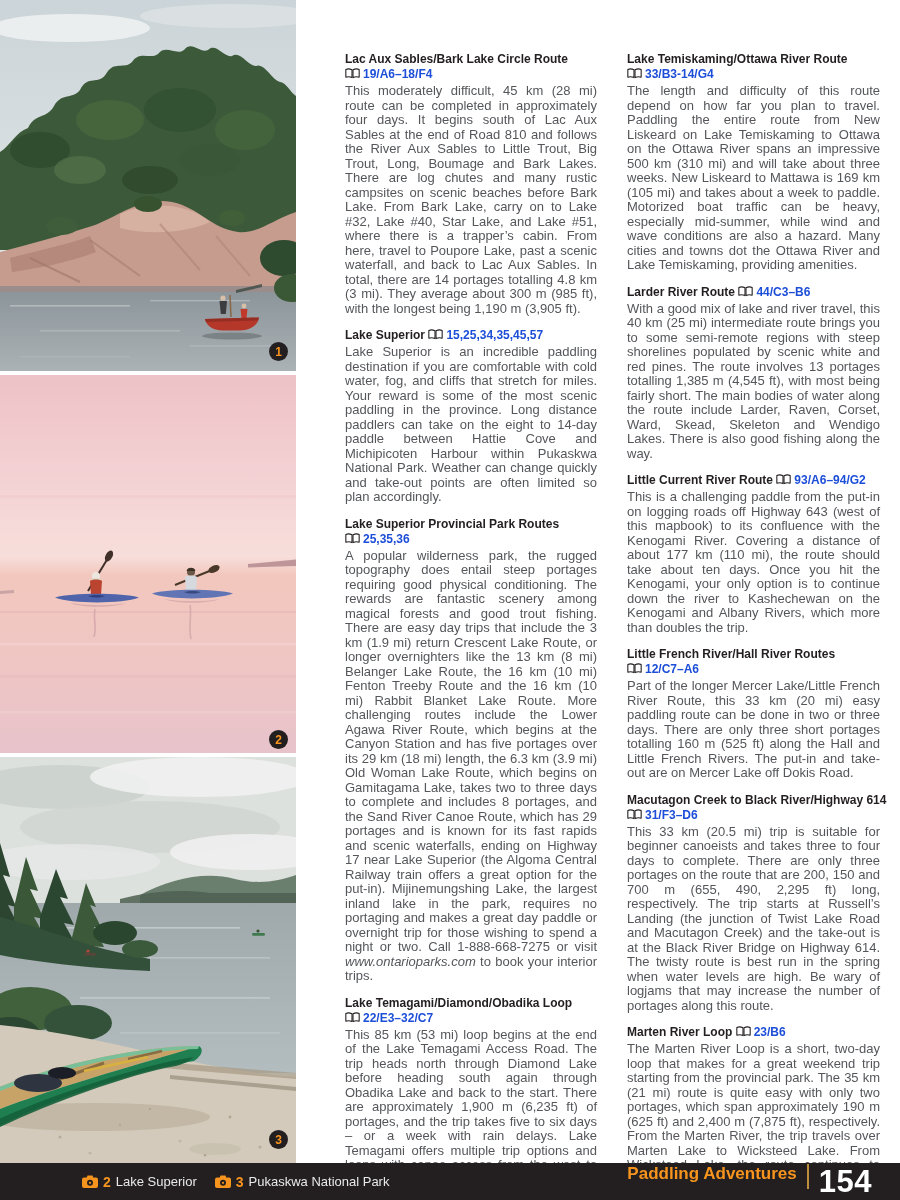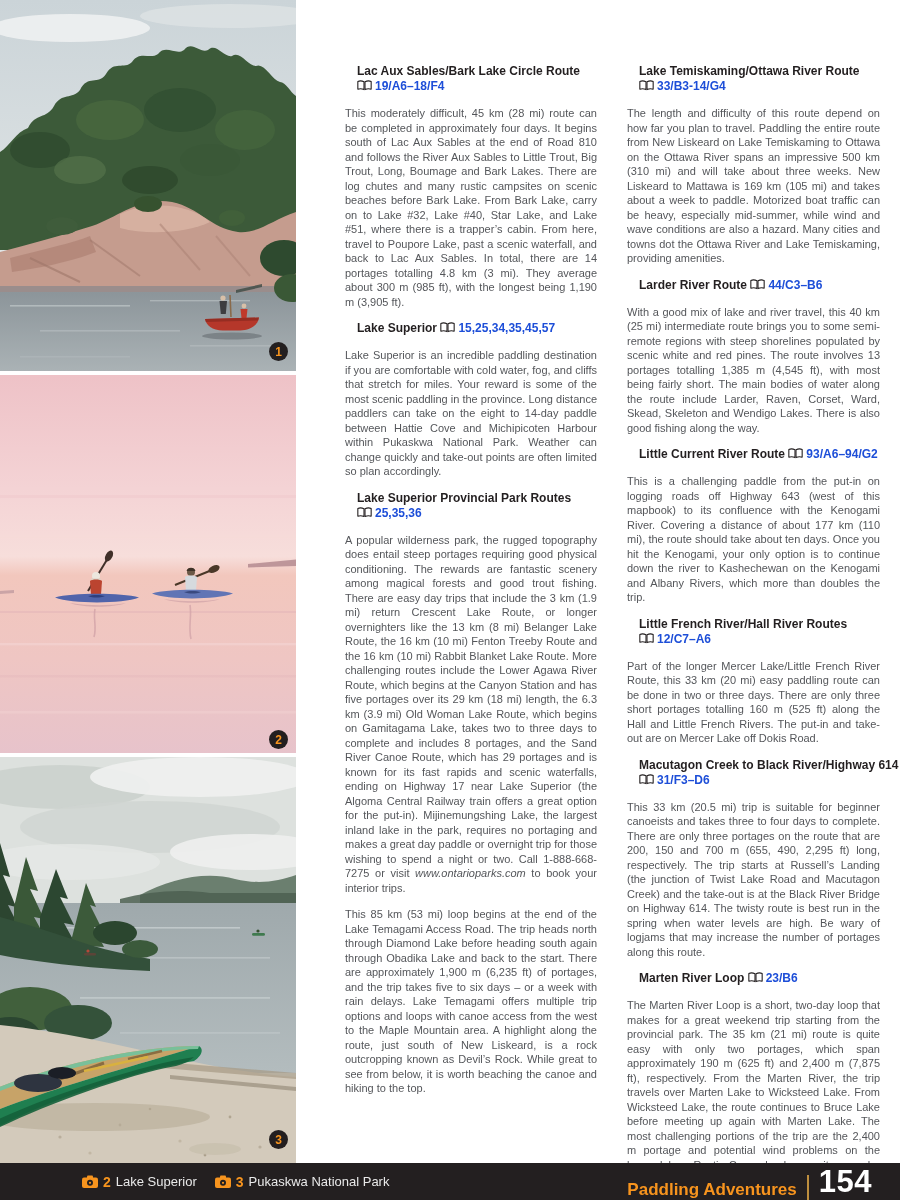--- a/index.html
+++ b/index.html
@@ -19,40 +19,40 @@
     display:flex;align-items:center;justify-content:center;line-height:1;
   }
   #photo1 .badge{bottom:10px}
   #photo2 .badge{bottom:4px}
   #photo3 .badge{bottom:14px}
   
   .col{position:absolute;top:52px}
   #col1{left:345px;width:252px}
   #col2{left:627px;width:253px}
   .section{margin:0 0 12px 0}
-  .sec-head{font-weight:bold;font-size:12px;line-height:15px;color:#231f20;margin:12px}
+  .sec-head{font-weight:bold;font-size:12px;line-height:15px;color:#231f20;margin:0}
   .sec-head .nowrap{white-space:nowrap}
   .book-icon{width:15px;height:11px;vertical-align:-1px;margin-right:3px}
   .ref-text{font-weight:bold;color:#1d4ed8}
   .sec-body{
-    font-size:11px;line-height:14.5px;color:#54565a;
-    text-align:justify;margin:9px 0 0 0;letter-spacing:0;
+    font-size:13px;line-height:14.5px;color:#54565a;
+    text-align:justify;margin:2px 0 0 0;letter-spacing:0;
   }
   .sec-body i{font-style:italic}
   
   .footer{
     position:absolute;left:0;bottom:0;width:900px;height:37px;background:#231f20;
     display:flex;align-items:center;
   }
   .credits{display:flex;align-items:center;gap:18px;padding-left:82px}
   .credit{display:flex;align-items:center;gap:5px}
   .cam-icon{width:16px;height:13px;display:block}
   .credit .num{color:#f7941e;font-weight:bold;font-size:14px}
   .credit .lbl{color:#e9e9e9;font-size:13px}
-  .footer-right{margin-left:auto;display:flex;align-items:flex-end;gap:10px;padding-right:28px}
+  .footer-right{margin-left:auto;display:flex;align-items:flex-start;gap:10px;padding-right:28px}
   .footer-sec{color:#f7941e;font-weight:bold;font-size:17px}
   .footer-div{width:2px;height:25px;background:#bd8e3e}
   .footer-page{color:#ffffff;font-weight:bold;font-size:31px;letter-spacing:.5px}
 </style>
 </head>
 <body>
 
 <div class="photo" id="photo1">
   <svg class="ph" viewBox="0 0 296 371" preserveAspectRatio="none">
     <defs>
@@ -243,20 +243,24 @@
       <p class="sec-body"><span>Lake Superior is an incredible paddling destination if you are comfortable with cold water, fog, and cliffs that stretch for miles. Your reward is some of the most scenic paddling in the province. Long distance paddlers can take on the eight to 14-day paddle between Hattie Cove and Michipicoten Harbour within Pukaskwa National Park. Weather can change quickly and take-out points are often limited so plan accordingly.</span></p>
     </div>
     <div class="section">
       <h3 class="sec-head"><span class="nowrap">Lake Superior Provincial Park Routes</span><br><span class="nowrap"><svg class="book-icon" viewBox="0 0 18 13">
             <path d="M1,1.6 Q4.6,0.2 8.4,2 L8.4,11.4 Q4.6,9.6 1,10.9 Z" fill="none" stroke="#231f20" stroke-width="1.3" stroke-linejoin="round"></path>
             <path d="M17,1.6 Q13.4,0.2 9.6,2 L9.6,11.4 Q13.4,9.6 17,10.9 Z" fill="none" stroke="#231f20" stroke-width="1.3" stroke-linejoin="round"></path>
           </svg><span class="ref-text">25,35,36</span></span></h3>
       <p class="sec-body"><span>A popular wilderness park, the rugged topography does entail steep portages requiring good physical conditioning. The rewards are fantastic scenery among magical forests and good trout fishing. There are easy day trips that include the 3 km (1.9 mi) return Crescent Lake Route, or longer overnighters like the 13 km (8 mi) Belanger Lake Route, the 16 km (10 mi) Fenton Treeby Route and the 16 km (10 mi) Rabbit Blanket Lake Route. More challenging routes include the Lower Agawa River Route, which begins at the Canyon Station and has five portages over its 29 km (18 mi) length, the 6.3 km (3.9 mi) Old Woman Lake Route, which begins on Gamitagama Lake, takes two to three days to complete and includes 8 portages, and the Sand River Canoe Route, which has 29 portages and is known for its fast rapids and scenic waterfalls, ending on Highway 17 near Lake Superior (the Algoma Central Railway train offers a great option for the put-in). Mijinemungshing Lake, the largest inland lake in the park, requires no portaging and makes a great day paddle or overnight trip for those wishing to spend a night or two. Call 1-888-668-7275 or visit </span><i>www.ontarioparks.com</i><span> to book your interior trips.</span></p>
     </div>
     <div class="section">
+      <h3 class="sec-head"><span class="nowrap">Lake Temagami/Diamond/Obadika Loop</span><br><span class="nowrap"><svg class="book-icon" viewBox="0 0 18 13">
+            <path d="M1,1.6 Q4.6,0.2 8.4,2 L8.4,11.4 Q4.6,9.6 1,10.9 Z" fill="none" stroke="#231f20" stroke-width="1.3" stroke-linejoin="round"></path>
+            <path d="M17,1.6 Q13.4,0.2 9.6,2 L9.6,11.4 Q13.4,9.6 17,10.9 Z" fill="none" stroke="#231f20" stroke-width="1.3" stroke-linejoin="round"></path>
+          </svg><span class="ref-text">22/E3–32/C7</span></span></h3>
       <p class="sec-body"><span>This 85 km (53 mi) loop begins at the end of the Lake Temagami Access Road. The trip heads north through Diamond Lake before heading south again through Obadika Lake and back to the start. There are approximately 1,900 m (6,235 ft) of portages, and the trip takes five to six days – or a week with rain delays. Lake Temagami offers multiple trip options and loops with canoe access from the west to the Maple Mountain area. A highlight along the route, just south of New Liskeard, is a rock outcropping known as Devil’s Rock. While great to see from below, it is worth beaching the canoe and hiking to the top.</span></p>
     </div>
   </div>
 <div class="col" id="col2">
     <div class="section">
       <h3 class="sec-head"><span class="nowrap">Lake Temiskaming/Ottawa River Route</span><br><span class="nowrap"><svg class="book-icon" viewBox="0 0 18 13">
             <path d="M1,1.6 Q4.6,0.2 8.4,2 L8.4,11.4 Q4.6,9.6 1,10.9 Z" fill="none" stroke="#231f20" stroke-width="1.3" stroke-linejoin="round"></path>
             <path d="M17,1.6 Q13.4,0.2 9.6,2 L9.6,11.4 Q13.4,9.6 17,10.9 Z" fill="none" stroke="#231f20" stroke-width="1.3" stroke-linejoin="round"></path>
           </svg><span class="ref-text">33/B3-14/G4</span></span></h3>
       <p class="sec-body"><span>The length and difficulty of this route depend on how far you plan to travel. Paddling the entire route from New Liskeard on Lake Temiskaming to Ottawa on the Ottawa River spans an impressive 500 km (310 mi) and will take about three weeks. New Liskeard to Mattawa is 169 km (105 mi) and takes about a week to paddle. Motorized boat traffic can be heavy, especially mid-summer, while wind and wave conditions are also a hazard. Many cities and towns dot the Ottawa River and Lake Temiskaming, providing amenities.</span></p>

